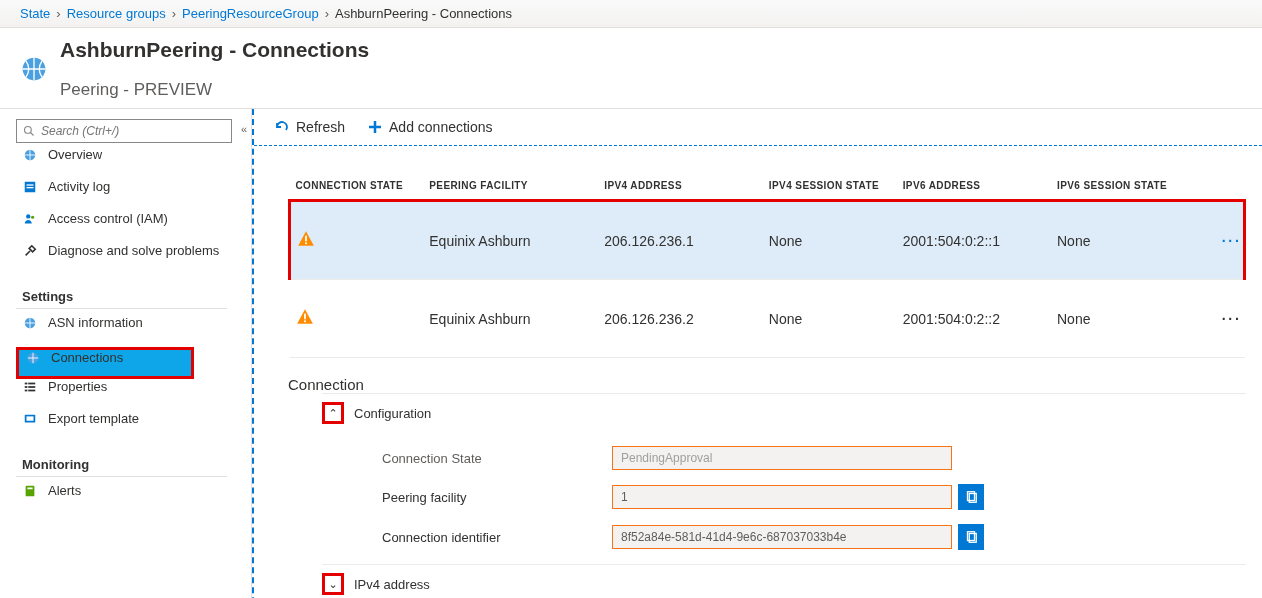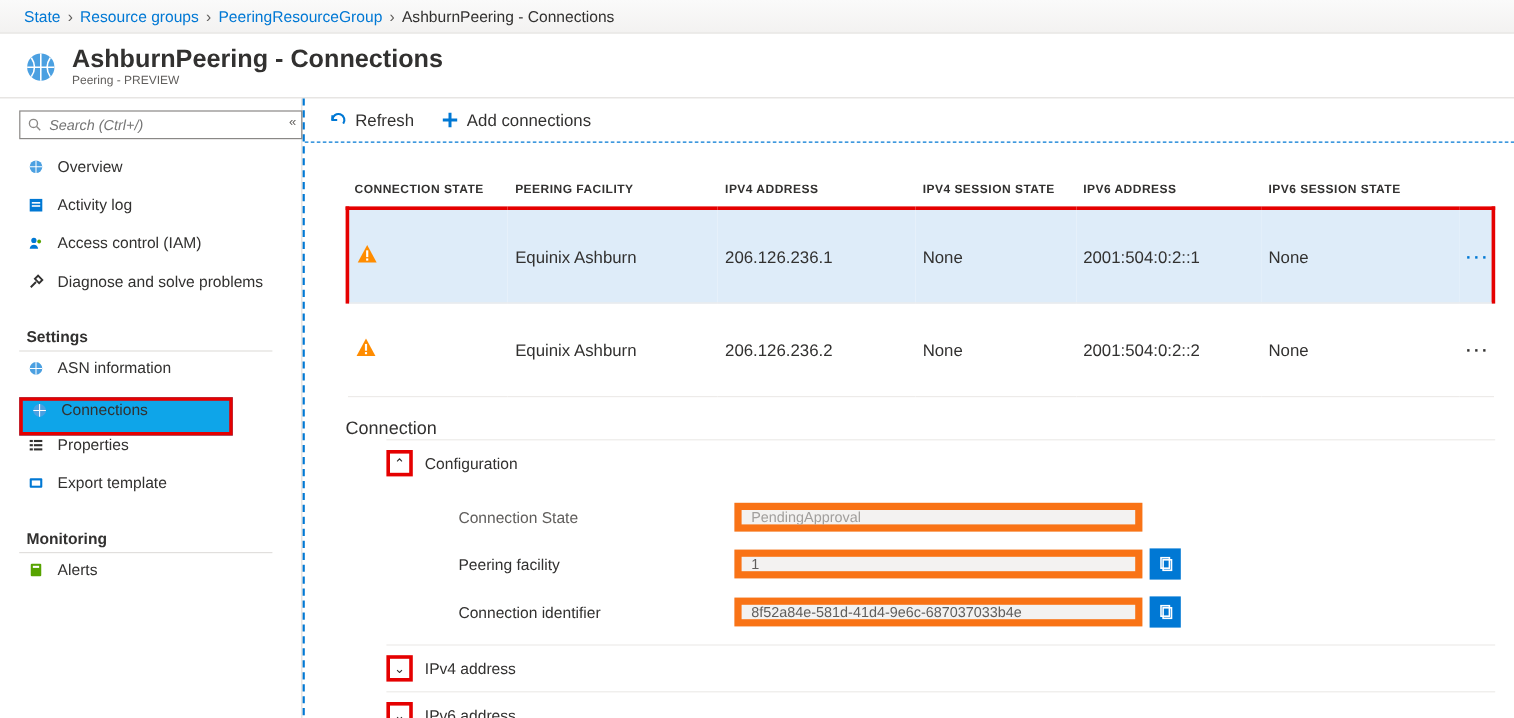--- a/index.html
+++ b/index.html
@@ -8,27 +8,27 @@
 
 .breadcrumb { display: flex; align-items: center; padding: 6px 20px; border-bottom: 1px solid #e1dfdd; background: linear-gradient(#fafafa,#f3f2f1); font-size: 13px; }
 .breadcrumb a { color: #0078d4; text-decoration: none; cursor: pointer; }
 .breadcrumb .sep { margin: 0 6px; color: #605e5c; }
 .breadcrumb .cur { color: #323130; }
 
 
 .header { display: flex; align-items: center; padding: 10px 20px 8px 20px; border-bottom: 1px solid #e1dfdd; }
 .header-icon { width: 28px; height: 28px; margin-right: 12px; flex-shrink:0; }
 .header-title { font-size: 21px; font-weight: 600; }
-.header-sub { font-size: 10px; color: #605e5c; margin-top: 0; }
+.header-sub { font-size: 17px; color: #605e5c; margin-top: 18px; }
 
 
 .layout { display: flex; }
 .sidebar { width: 252px; border-right: 1px solid #e1dfdd; padding: 10px 0 20px 16px; position: relative; }
 .collapse-caret { position:absolute; top: 14px; right: 4px; font-size: 11px; color: #605e5c; cursor:pointer; }
-.search-box { display: flex; align-items: center; width: 236px; height: 24px; border: 1px solid #8a8886; padding: 0 6px; font-style: italic; color: #a19f9d; margin-bottom: 15px; }
+.search-box { display: flex; align-items: center; width: 216px; height: 24px; border: 1px solid #8a8886; padding: 0 6px; font-style: italic; color: #a19f9d; margin-bottom: 4px; }
 .search-box input { border:none; outline:none; font-style:italic; color:#605e5c; font-size:12px; width: 100%; background:transparent; }
 .nav-item { display: flex; align-items: flex-start; height: 32px; padding: 0 6px; cursor: pointer; font-size: 13px; }
 .nav-item .nav-ico { width: 16px; height: 16px; margin-right: 10px; flex-shrink:0; display:flex; align-items:center; justify-content:center; }
 .nav-item.selected { background: #0ea5e9; }
 .nav-section { font-weight: 600; color: #323130; margin: 14px 0 4px 6px; font-size:13px; }
 .nav-divider { border-top:1px solid #e1dfdd; margin: 4px 24px 6px 0; }
 .red-box { border: 3px solid #e50000; }
 
 
 .main { flex: 1; border-left: 2px dashed #0078d4; padding: 0; }
@@ -53,21 +53,21 @@
 .detail { padding: 18px 16px 0 34px; }
 .detail h3 { font-size: 15px; font-weight: 400; }
 .section-row { display:flex; align-items:center; padding:8px 0; border-top:1px solid #edebe9; }
 .section-row:last-child{border-bottom:1px solid #edebe9;}
 .chev-box { width:22px; height:22px; border:1px solid #8a8886; display:flex; align-items:center; justify-content:center; margin-right:10px; cursor:pointer; font-size:11px; }
 .chev-box.rb { border:3px solid #e50000; }
 .sec-wrap { padding-left: 34px; }
 .form-row { display:flex; align-items:center; margin: 14px 0 14px 60px; }
 .form-label { width: 230px; color:#605e5c; font-size:13px; }
 .form-label.dark { color:#323130; }
-.form-input { width: 340px; height: 24px; border:6px solid #f97316; background:#f3f2f1; padding: 0 8px; font-size:12px; color:#605e5c; }
+.form-input { width: 340px; height: 24px; border:1px solid #f97316; background:#f3f2f1; padding: 0 8px; font-size:12px; color:#605e5c; }
 .form-input.dis { color:#a19f9d; }
 .copy-btn { width:26px; height:26px; background:#0078d4; margin-left:6px; display:flex; align-items:center; justify-content:center; cursor:pointer; }
 
 svg { display:block; }
 </style>
 </head>
 <body>
 
 <div class="breadcrumb">
   <a>State</a>

